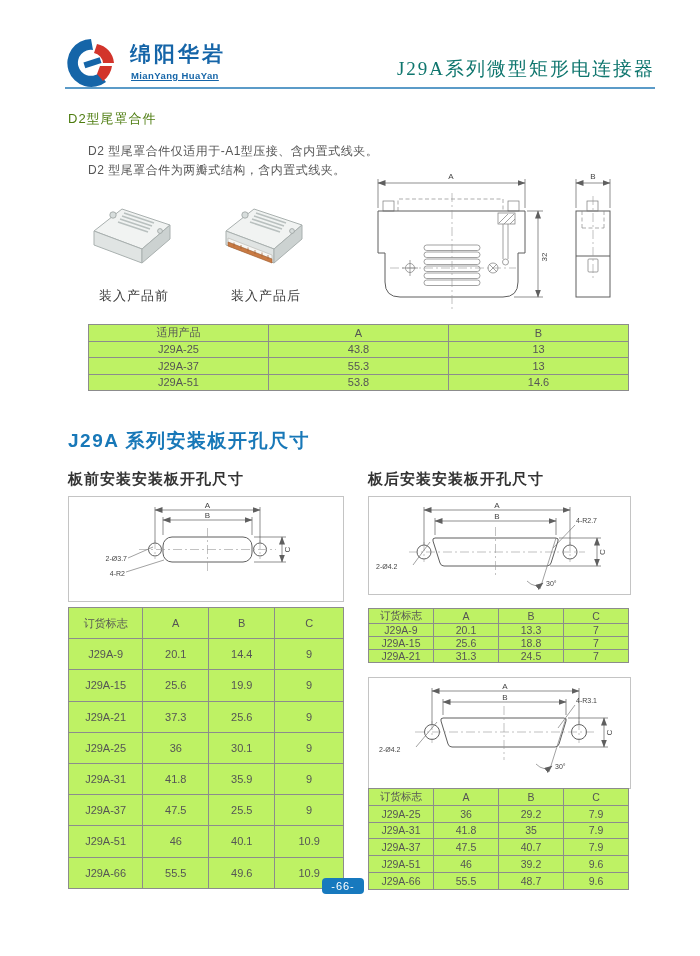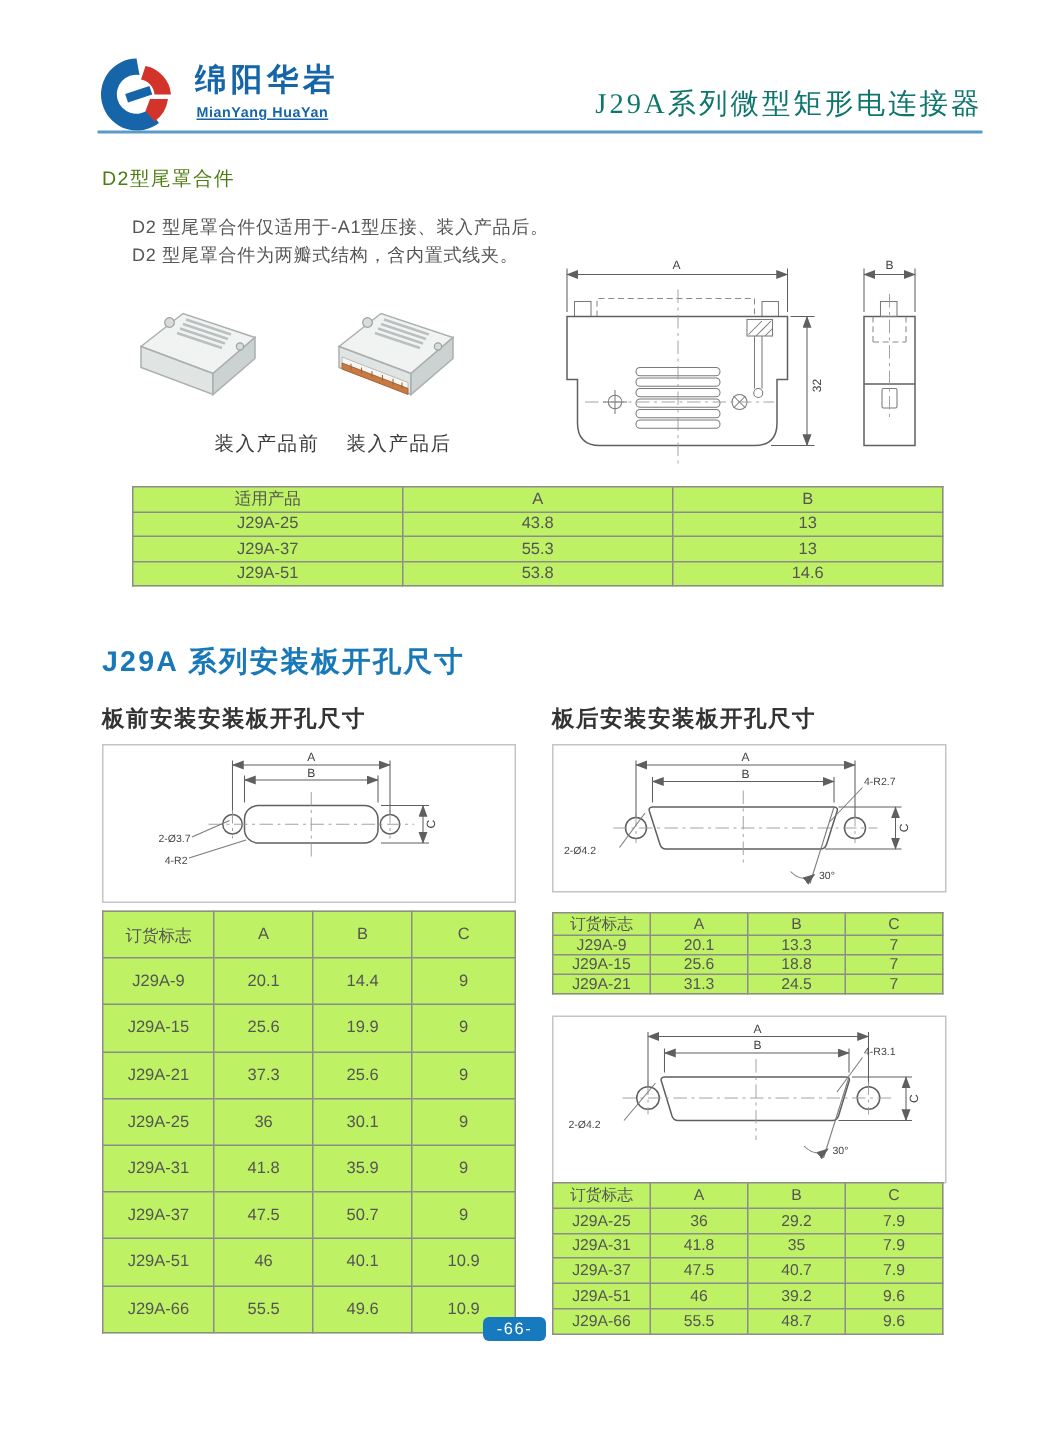--- a/index.html
+++ b/index.html
@@ -72,21 +72,21 @@
       <rect x="18" y="24" width="17" height="6" transform="rotate(-18 26 27)" fill="#1565a8"></rect>
     </svg>
   </div>
   <div class="abs logo-cn" style="left:130px;top:42px;">绵阳华岩</div>
   <div class="abs logo-en" style="left:131px;top:70px;">MianYang HuaYan</div>
   <div class="abs doc-title" style="right:45px;top:56px;">J29A系列微型矩形电连接器</div>
   <div class="abs header-rule" style="left:65px;top:87px;width:590px;"></div>
 
   <div class="abs h-d2" style="left:68px;top:110px;">D2型尾罩合件</div>
   <div class="abs desc" style="left:88px;top:142px;">
-    <div>D2 型尾罩合件仅适用于-A1型压接、装入产品后。</div>
+    <div>D2 型尾罩合件仅适用于-A1型压接、含内置式线夹。</div>
     <div>D2 型尾罩合件为两瓣式结构，含内置式线夹。</div>
   </div>
 
   <div class="abs" style="left:90px;top:200px;">
     <svg width="86" height="76" viewBox="0 0 86 76">
       <polygon points="4,31 32,9 80,25 52,49" fill="#f1f3f2" stroke="#a9b0af" stroke-width="1"></polygon>
       <polygon points="4,31 52,49 52,63 4,45" fill="#e0e4e3" stroke="#a9b0af" stroke-width="1"></polygon>
       <polygon points="52,49 80,25 80,39 52,63" fill="#ccd2d1" stroke="#a9b0af" stroke-width="1"></polygon>
       <g stroke="#b9c0bf" stroke-width="1.6" fill="none">
         <line x1="28" y1="22" x2="58" y2="32"></line>
@@ -117,21 +117,21 @@
           <line x1="19" y1="45" x2="19" y2="49"></line>
         <line x1="26" y1="47.5" x2="26" y2="51.5"></line>
           <line x1="33" y1="50" x2="33" y2="54"></line>
         <line x1="40" y1="52.5" x2="40" y2="56.5"></line>
           <line x1="46" y1="55" x2="46" y2="59"></line>
       </g>
       <circle cx="23" cy="15" r="3.2" fill="#d7dddc" stroke="#9aa19f" stroke-width="0.8"></circle>
       <circle cx="70" cy="31" r="2.4" fill="#d7dddc" stroke="#9aa19f" stroke-width="0.8"></circle>
     </svg>
   </div>
-  <div class="abs caption" style="left:92px;top:287px;width:84px;margin-left:44px;">装入产品前</div>
+  <div class="abs caption" style="left:92px;top:287px;width:84px;">装入产品前</div>
   <div class="abs caption" style="left:224px;top:287px;width:84px;">装入产品后</div>
 
   <div class="abs" style="left:368px;top:168px;">
     <svg width="292" height="150" viewBox="0 0 292 150">
 
       <line class="dim" x1="10" y1="40" x2="10" y2="11"></line>
         <line class="dim" x1="157" y1="40" x2="157" y2="11"></line>
       <line class="dim" x1="10" y1="15" x2="157" y2="15" marker-start="url(#arr)" marker-end="url(#arr)"></line>
       <text class="dimtxt" x="83" y="11" text-anchor="middle">A</text>
 
@@ -291,21 +291,21 @@
           </tr>
           <tr>
             <td>J29A-31</td>
             <td>41.8</td>
             <td>35.9</td>
             <td>9</td>
           </tr>
           <tr>
             <td>J29A-37</td>
             <td>47.5</td>
-            <td>50.7</td>
+            <td>25.5</td>
             <td>9</td>
           </tr>
           <tr>
             <td>J29A-51</td>
             <td>46</td>
             <td>40.1</td>
             <td>10.9</td>
           </tr>
           <tr>
             <td>J29A-66</td>

